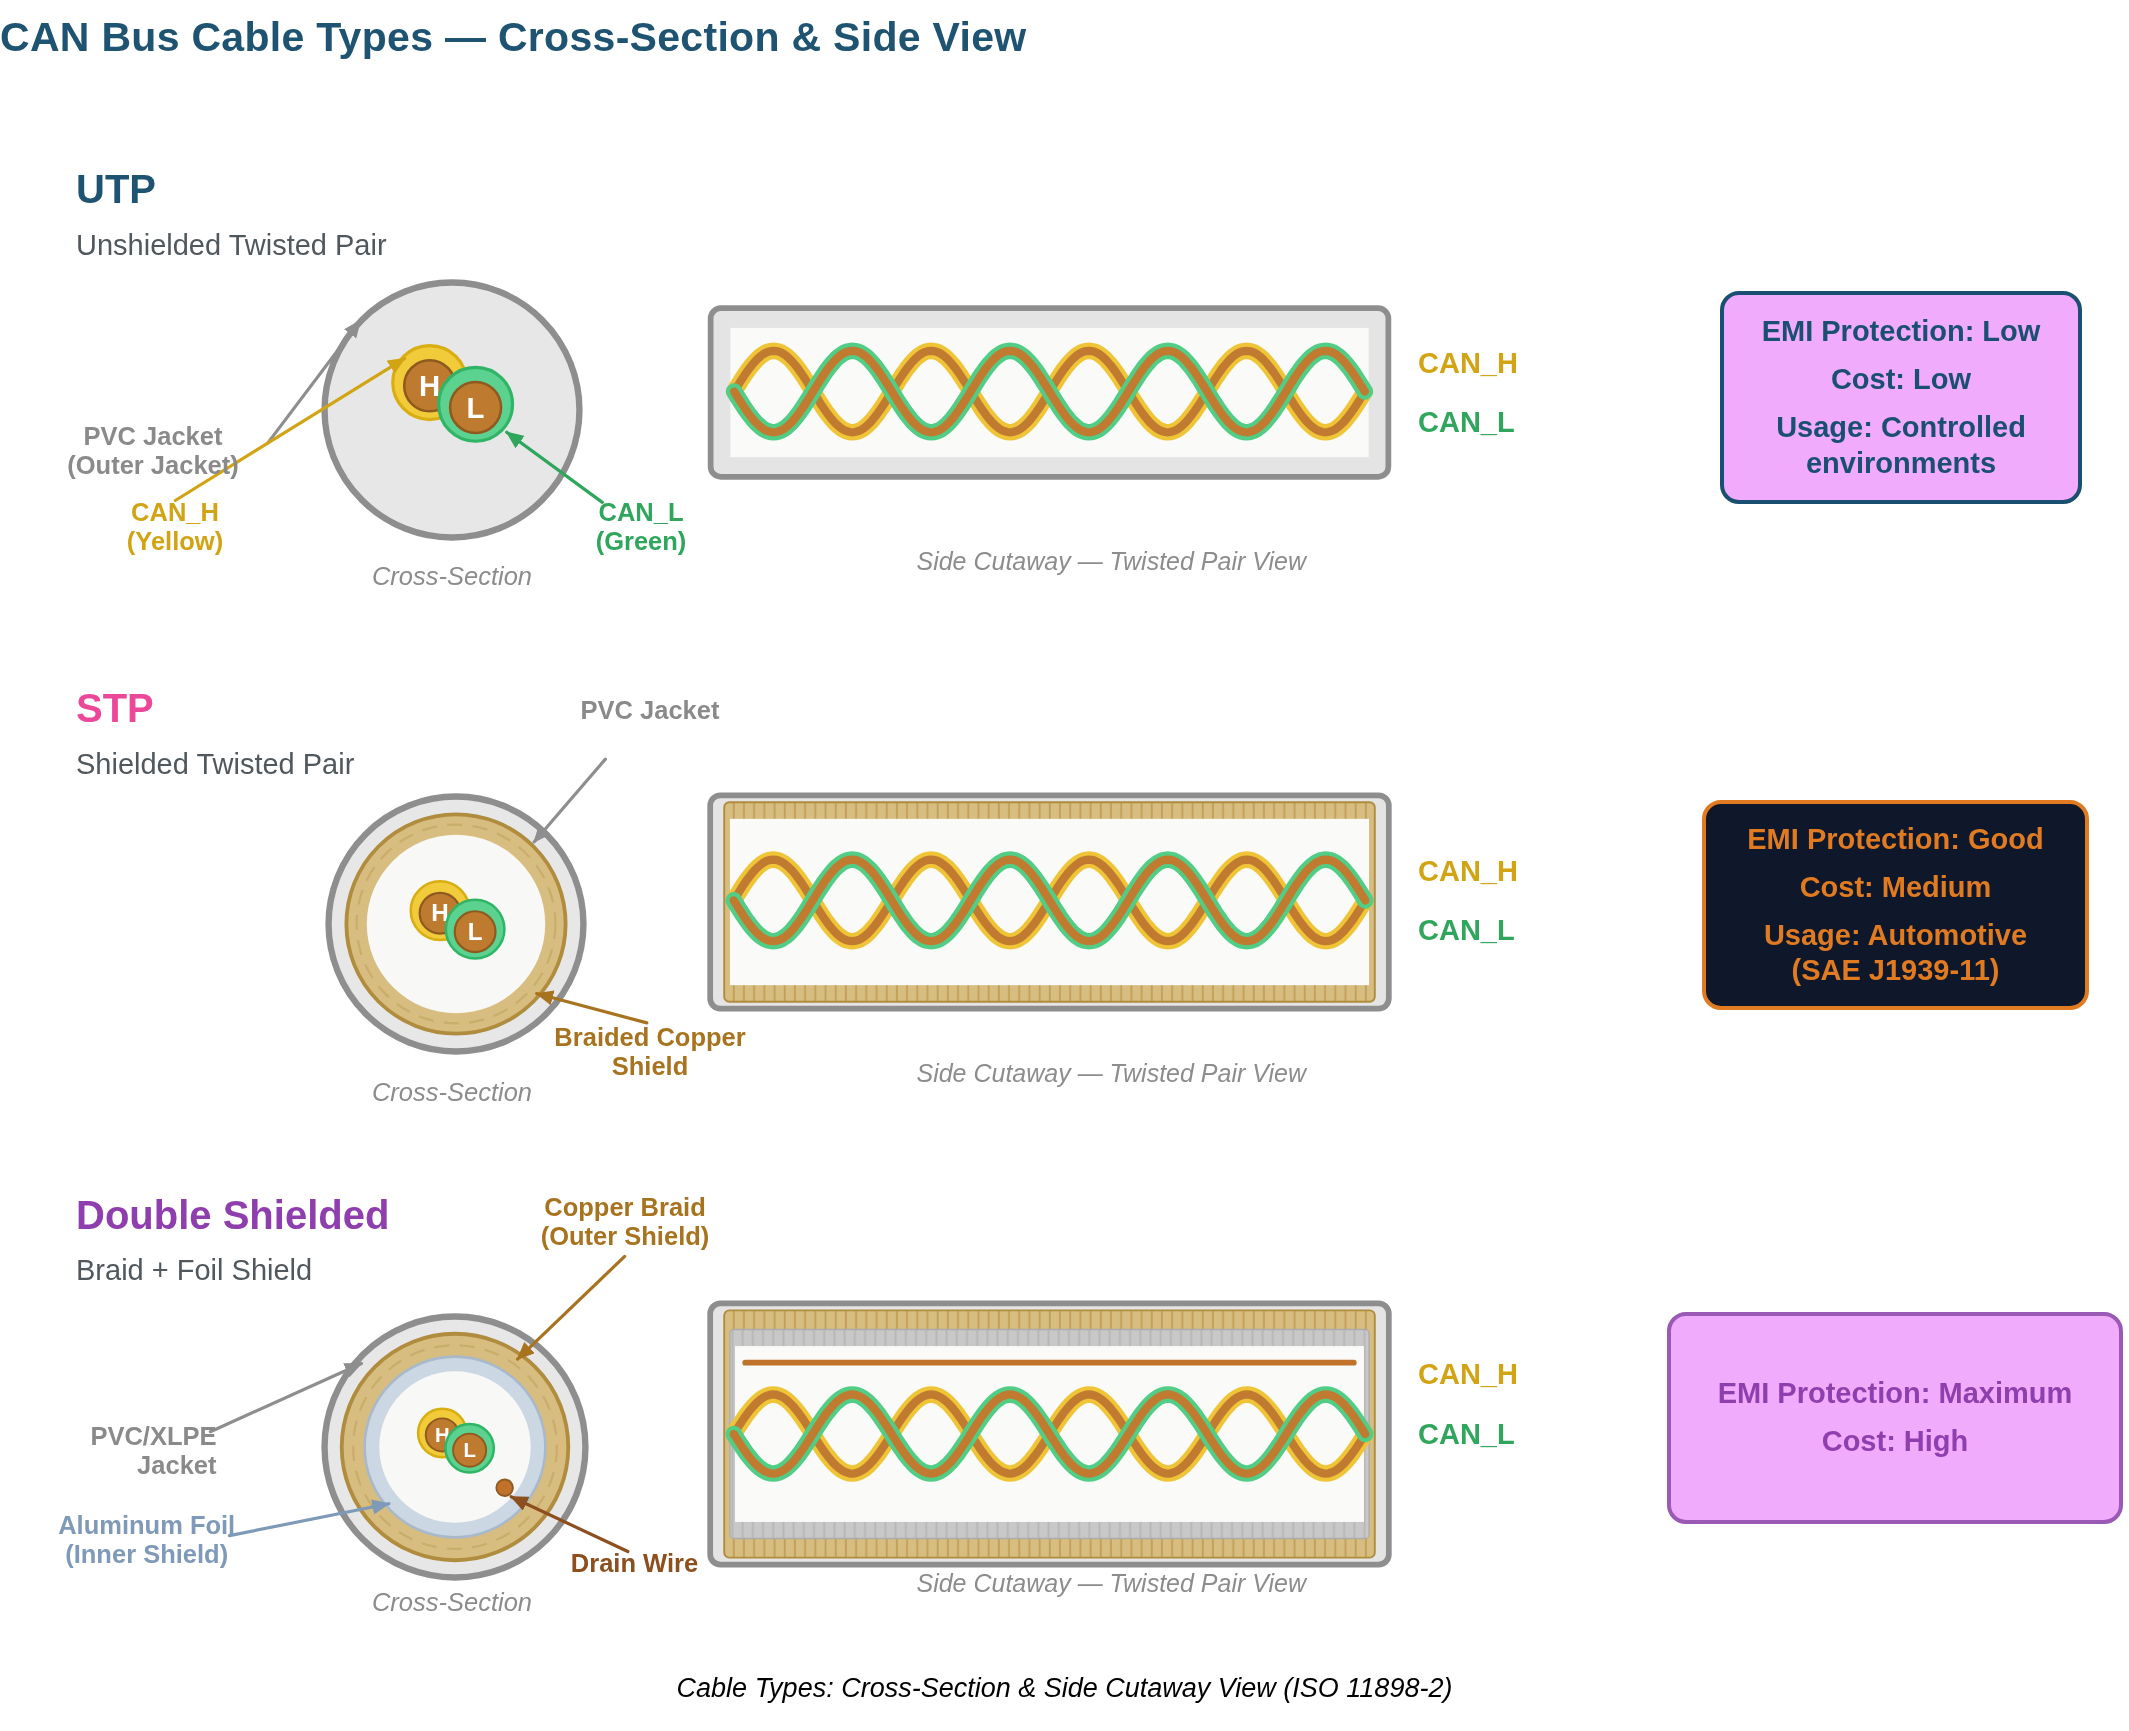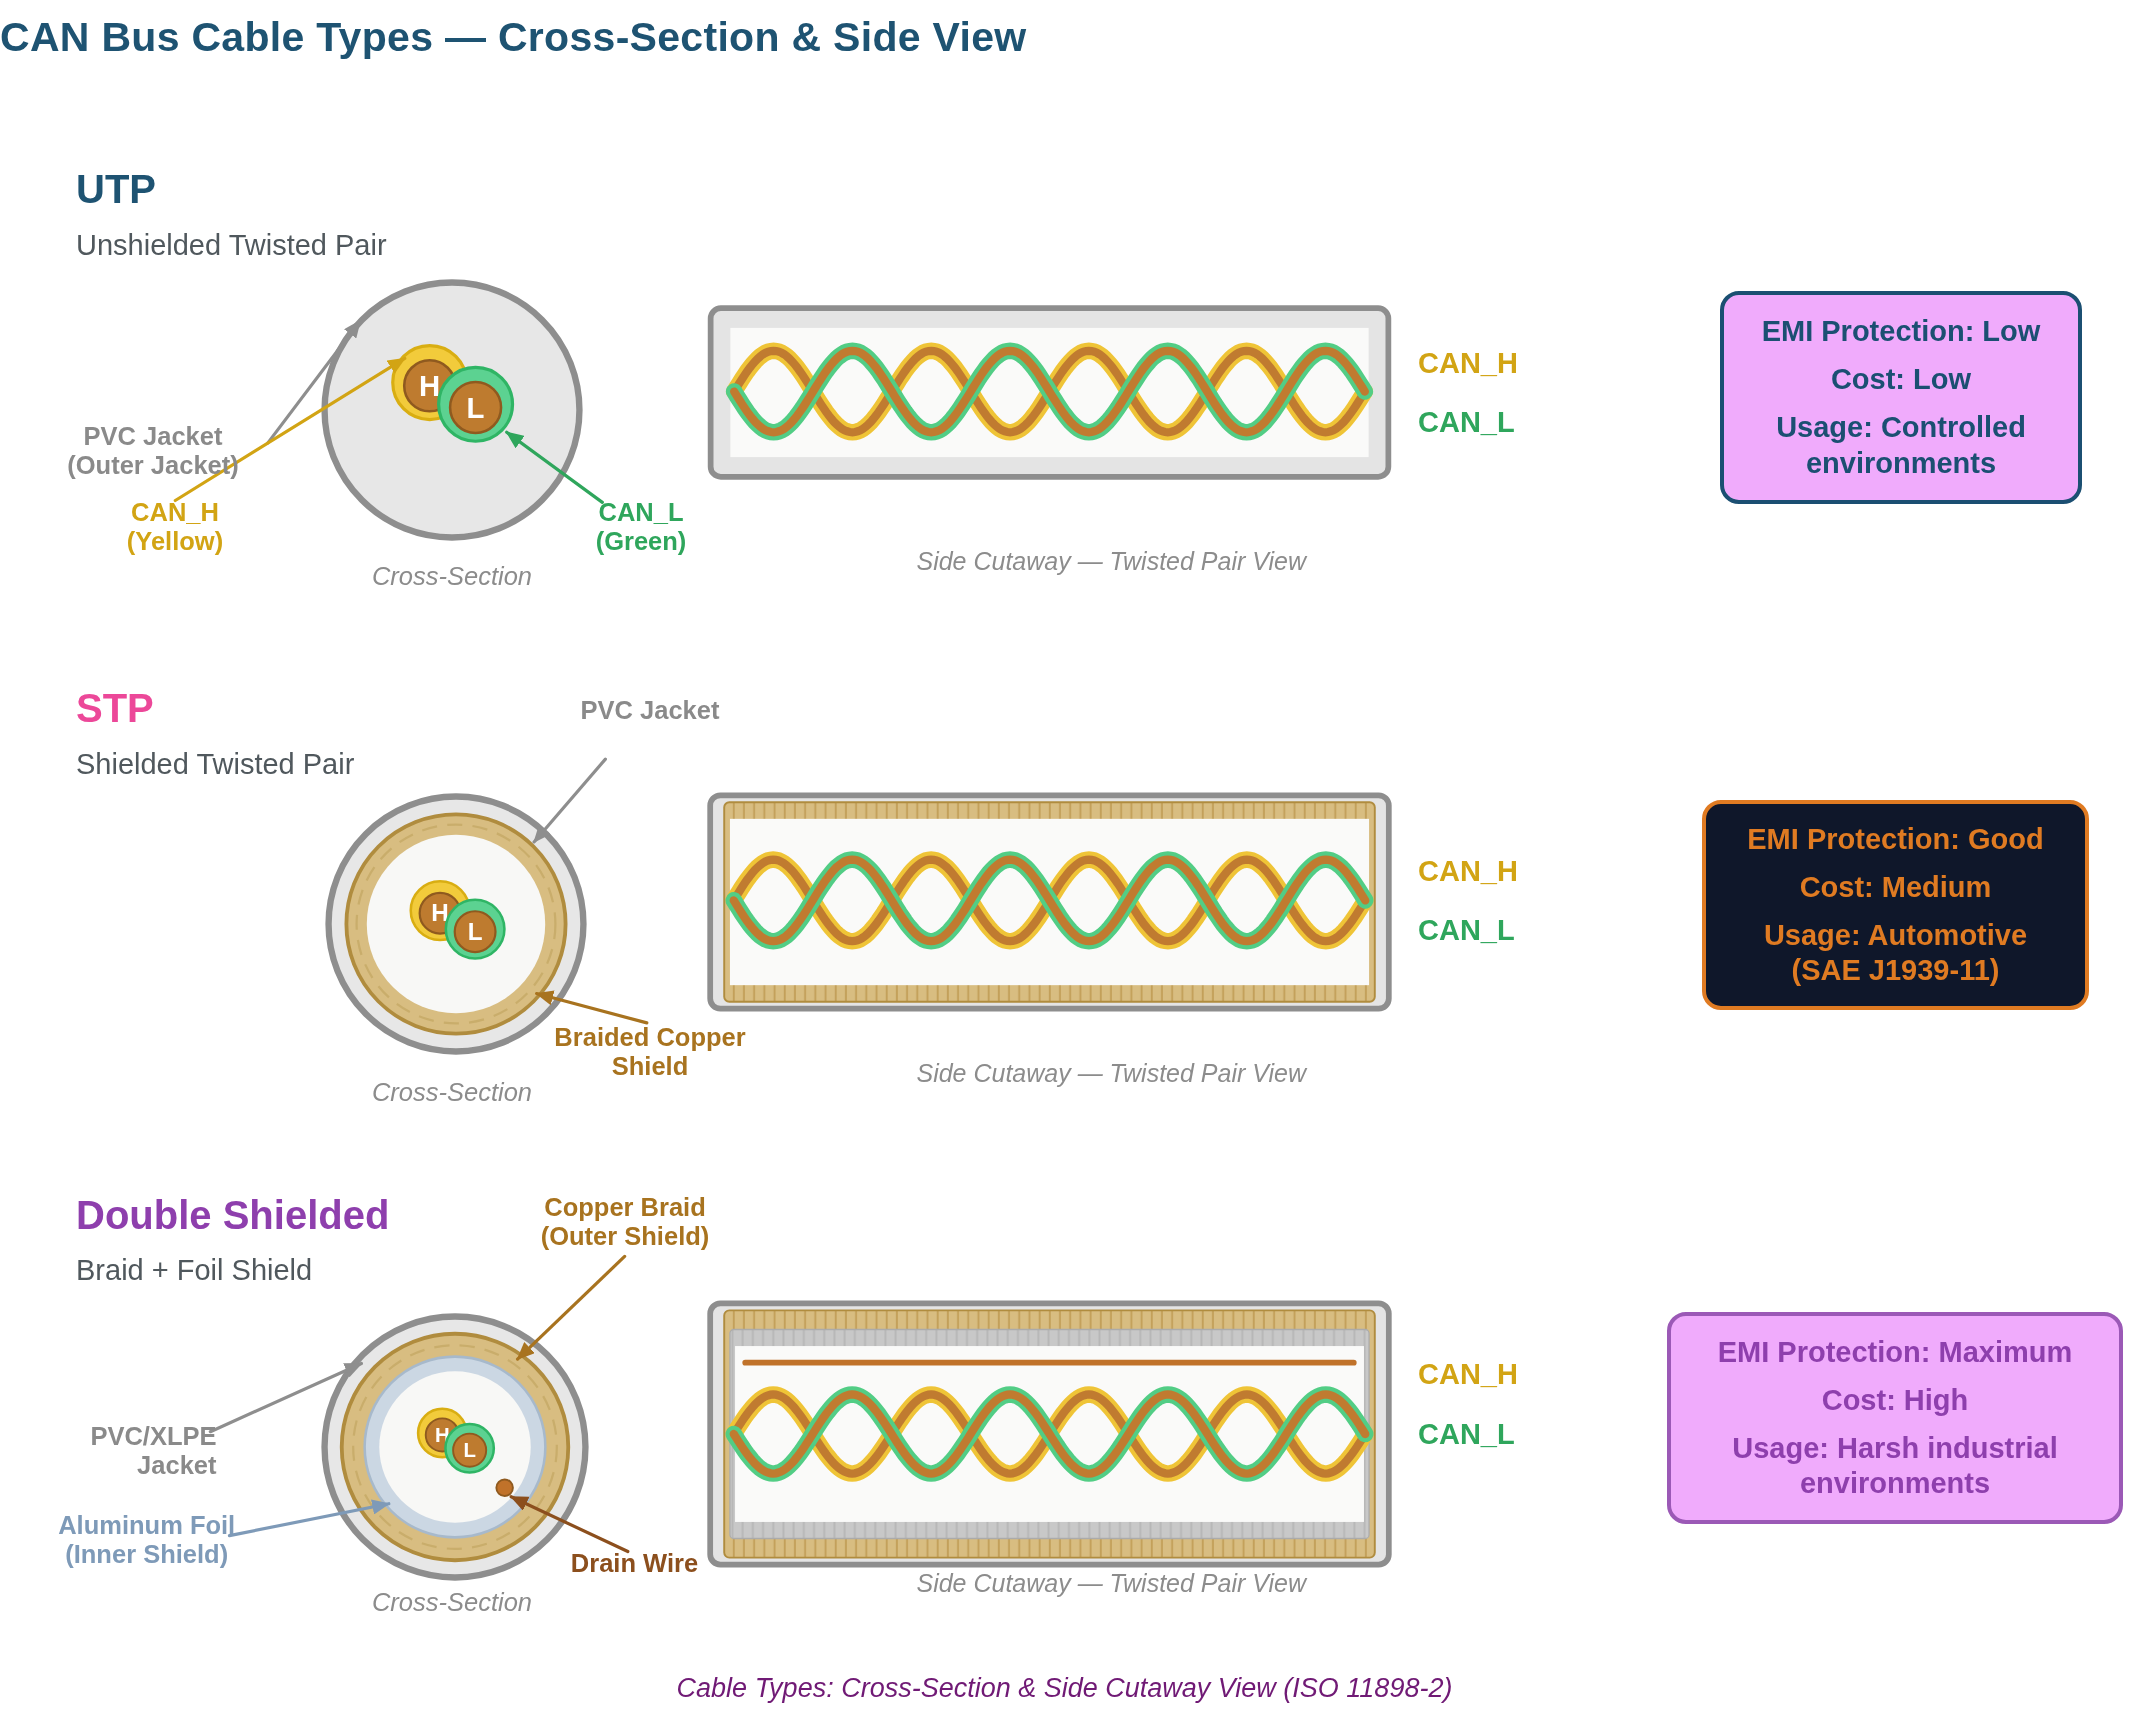--- a/index.html
+++ b/index.html
@@ -233,17 +233,16 @@
   <path fill="none" stroke="#52CD85" stroke-width="26" stroke-linecap="round" d="M42.0,210.0L46.1,216.5L50.3,222.9L54.4,229.2L58.5,235.2L62.6,241.0L66.8,246.4L70.9,251.5L75.0,256.1L79.2,260.2L83.3,263.7L87.4,266.6L91.5,269.0L95.7,270.6L99.8,271.7L103.9,272.0L108.1,271.7L112.2,270.6L116.3,269.0L120.5,266.6L124.6,263.7L128.7,260.2L132.8,256.1L137.0,251.5L141.1,246.4L145.2,241.0L149.4,235.2L153.5,229.2L157.6,222.9L161.7,216.5L165.9,210.0L170.0,203.5L174.1,197.1L178.3,190.8L182.4,184.8L186.5,179.0L190.7,173.6L194.8,168.5L198.9,163.9L203.0,159.8L207.2,156.3L211.3,153.4L215.4,151.0L219.6,149.4L223.7,148.3L227.8,148.0L231.9,148.3L236.1,149.4L240.2,151.0L244.3,153.4L248.5,156.3L252.6,159.8L256.7,163.9L260.8,168.5L265.0,173.6L269.1,179.0L273.2,184.8L277.4,190.8L281.5,197.1L285.6,203.5L289.8,210.0L293.9,216.5L298.0,222.9L302.1,229.2L306.3,235.2L310.4,241.0L314.5,246.4L318.7,251.5L322.8,256.1L326.9,260.2L331.0,263.7L335.2,266.6L339.3,269.0L343.4,270.6L347.6,271.7L351.7,272.0L355.8,271.7L359.9,270.6L364.1,269.0L368.2,266.6L372.3,263.7L376.5,260.2L380.6,256.1L384.7,251.5L388.9,246.4L393.0,241.0L397.1,235.2L401.2,229.2L405.4,222.9L409.5,216.5L413.6,210.0L417.8,203.5L421.9,197.1L426.0,190.8L430.1,184.8L434.3,179.0L438.4,173.6L442.5,168.5L446.7,163.9L450.8,159.8L454.9,156.3L459.0,153.4L463.2,151.0L467.3,149.4L471.4,148.3L475.6,148.0L479.7,148.3L483.8,149.4L487.9,151.0L492.1,153.4L496.2,156.3L500.3,159.8L504.5,163.9L508.6,168.5L512.7,173.6L516.9,179.0L521.0,184.8L525.1,190.8L529.2,197.1L533.4,203.5L537.5,210.0L541.6,216.5L545.8,222.9L549.9,229.2L554.0,235.2L558.1,241.0L562.3,246.4L566.4,251.5L570.5,256.1L574.7,260.2L578.8,263.7L582.9,266.6L587.0,269.0L591.2,270.6L595.3,271.7L599.4,272.0L603.6,271.7L607.7,270.6L611.8,269.0L616.0,266.6L620.1,263.7L624.2,260.2L628.3,256.1L632.5,251.5L636.6,246.4L640.7,241.0L644.9,235.2L649.0,229.2L653.1,222.9L657.2,216.5L661.4,210.0L665.5,203.5L669.6,197.1L673.8,190.8L677.9,184.8L682.0,179.0L686.1,173.6L690.3,168.5L694.4,163.9L698.5,159.8L702.7,156.3L706.8,153.4L710.9,151.0L715.1,149.4L719.2,148.3L723.3,148.0L727.4,148.3L731.6,149.4L735.7,151.0L739.8,153.4L744.0,156.3L748.1,159.8L752.2,163.9L756.3,168.5L760.5,173.6L764.6,179.0L768.7,184.8L772.9,190.8L777.0,197.1L781.1,203.5L785.3,210.0L789.4,216.5L793.5,222.9L797.6,229.2L801.8,235.2L805.9,241.0L810.0,246.4L814.2,251.5L818.3,256.1L822.4,260.2L826.5,263.7L830.7,266.6L834.8,269.0L838.9,270.6L843.1,271.7L847.2,272.0L851.3,271.7L855.4,270.6L859.6,269.0L863.7,266.6L867.8,263.7L872.0,260.2L876.1,256.1L880.2,251.5L884.4,246.4L888.5,241.0L892.6,235.2L896.7,229.2L900.9,222.9L905.0,216.5L909.1,210.0L913.3,203.5L917.4,197.1L921.5,190.8L925.6,184.8L929.8,179.0L933.9,173.6L938.0,168.5L942.2,163.9L946.3,159.8L950.4,156.3L954.5,153.4L958.7,151.0L962.8,149.4L966.9,148.3L971.1,148.0L975.2,148.3L979.3,149.4L983.5,151.0L987.6,153.4L991.7,156.3L995.8,159.8L1000.0,163.9L1004.1,168.5L1008.2,173.6L1012.4,179.0L1016.5,184.8L1020.6,190.8L1024.7,197.1L1028.9,203.5L1033.0,210.0"></path>
   <path fill="none" stroke="#C07B30" stroke-width="13" stroke-linecap="round" d="M42.0,210.0L46.1,216.5L50.3,222.9L54.4,229.2L58.5,235.2L62.6,241.0L66.8,246.4L70.9,251.5L75.0,256.1L79.2,260.2L83.3,263.7L87.4,266.6L91.5,269.0L95.7,270.6L99.8,271.7L103.9,272.0L108.1,271.7L112.2,270.6L116.3,269.0L120.5,266.6L124.6,263.7L128.7,260.2L132.8,256.1L137.0,251.5L141.1,246.4L145.2,241.0L149.4,235.2L153.5,229.2L157.6,222.9L161.7,216.5L165.9,210.0L170.0,203.5L174.1,197.1L178.3,190.8L182.4,184.8L186.5,179.0L190.7,173.6L194.8,168.5L198.9,163.9L203.0,159.8L207.2,156.3L211.3,153.4L215.4,151.0L219.6,149.4L223.7,148.3L227.8,148.0L231.9,148.3L236.1,149.4L240.2,151.0L244.3,153.4L248.5,156.3L252.6,159.8L256.7,163.9L260.8,168.5L265.0,173.6L269.1,179.0L273.2,184.8L277.4,190.8L281.5,197.1L285.6,203.5L289.8,210.0L293.9,216.5L298.0,222.9L302.1,229.2L306.3,235.2L310.4,241.0L314.5,246.4L318.7,251.5L322.8,256.1L326.9,260.2L331.0,263.7L335.2,266.6L339.3,269.0L343.4,270.6L347.6,271.7L351.7,272.0L355.8,271.7L359.9,270.6L364.1,269.0L368.2,266.6L372.3,263.7L376.5,260.2L380.6,256.1L384.7,251.5L388.9,246.4L393.0,241.0L397.1,235.2L401.2,229.2L405.4,222.9L409.5,216.5L413.6,210.0L417.8,203.5L421.9,197.1L426.0,190.8L430.1,184.8L434.3,179.0L438.4,173.6L442.5,168.5L446.7,163.9L450.8,159.8L454.9,156.3L459.0,153.4L463.2,151.0L467.3,149.4L471.4,148.3L475.6,148.0L479.7,148.3L483.8,149.4L487.9,151.0L492.1,153.4L496.2,156.3L500.3,159.8L504.5,163.9L508.6,168.5L512.7,173.6L516.9,179.0L521.0,184.8L525.1,190.8L529.2,197.1L533.4,203.5L537.5,210.0L541.6,216.5L545.8,222.9L549.9,229.2L554.0,235.2L558.1,241.0L562.3,246.4L566.4,251.5L570.5,256.1L574.7,260.2L578.8,263.7L582.9,266.6L587.0,269.0L591.2,270.6L595.3,271.7L599.4,272.0L603.6,271.7L607.7,270.6L611.8,269.0L616.0,266.6L620.1,263.7L624.2,260.2L628.3,256.1L632.5,251.5L636.6,246.4L640.7,241.0L644.9,235.2L649.0,229.2L653.1,222.9L657.2,216.5L661.4,210.0L665.5,203.5L669.6,197.1L673.8,190.8L677.9,184.8L682.0,179.0L686.1,173.6L690.3,168.5L694.4,163.9L698.5,159.8L702.7,156.3L706.8,153.4L710.9,151.0L715.1,149.4L719.2,148.3L723.3,148.0L727.4,148.3L731.6,149.4L735.7,151.0L739.8,153.4L744.0,156.3L748.1,159.8L752.2,163.9L756.3,168.5L760.5,173.6L764.6,179.0L768.7,184.8L772.9,190.8L777.0,197.1L781.1,203.5L785.3,210.0L789.4,216.5L793.5,222.9L797.6,229.2L801.8,235.2L805.9,241.0L810.0,246.4L814.2,251.5L818.3,256.1L822.4,260.2L826.5,263.7L830.7,266.6L834.8,269.0L838.9,270.6L843.1,271.7L847.2,272.0L851.3,271.7L855.4,270.6L859.6,269.0L863.7,266.6L867.8,263.7L872.0,260.2L876.1,256.1L880.2,251.5L884.4,246.4L888.5,241.0L892.6,235.2L896.7,229.2L900.9,222.9L905.0,216.5L909.1,210.0L913.3,203.5L917.4,197.1L921.5,190.8L925.6,184.8L929.8,179.0L933.9,173.6L938.0,168.5L942.2,163.9L946.3,159.8L950.4,156.3L954.5,153.4L958.7,151.0L962.8,149.4L966.9,148.3L971.1,148.0L975.2,148.3L979.3,149.4L983.5,151.0L987.6,153.4L991.7,156.3L995.8,159.8L1000.0,163.9L1004.1,168.5L1008.2,173.6L1012.4,179.0L1016.5,184.8L1020.6,190.8L1024.7,197.1L1028.9,203.5L1033.0,210.0"></path>
 </svg>
 <div class="abs can-side" style="left: 1418px; top: 1358px; color: rgb(210, 164, 20);">CAN_H</div>
 <div class="abs can-side" style="left: 1418px; top: 1418px; color: rgb(47, 166, 92);">CAN_L</div>
 <div class="abs side-caption" style="left: 796px; top: 1569px; color: rgb(140, 140, 140);">Side Cutaway — Twisted Pair View</div>
 
 <div class="abs info-box" style="left: 1667px; top: 1312px; width: 456px; height: 212px; color: rgb(142, 63, 173); background-color: #f0abfc; border-color: rgb(155, 89, 182);">
   <div class="info-line">EMI Protection: Maximum</div>
   <div class="info-line">Cost: High</div>
-  <div class="info-line">Usage: Harsh industrial environments</div>
-</div>
-
-<div class="abs footer" style="color: #701a75;">Cable Types: Cross-Section &amp; Side Cutaway View (ISO 11898-2)</div>
+</div>
+
+<div class="abs footer" style="color: #000000;">Cable Types: Cross-Section &amp; Side Cutaway View (ISO 11898-2)</div>
 
 
 </body></html>

